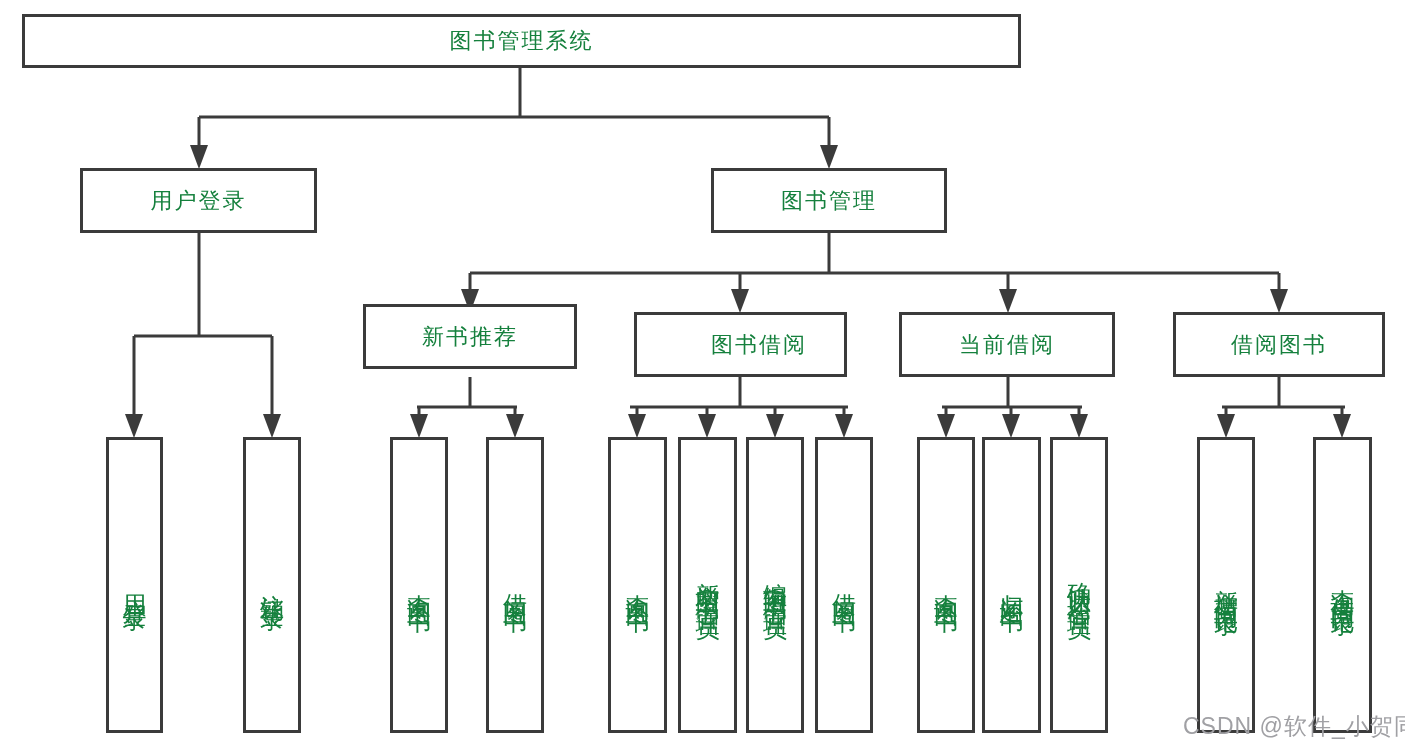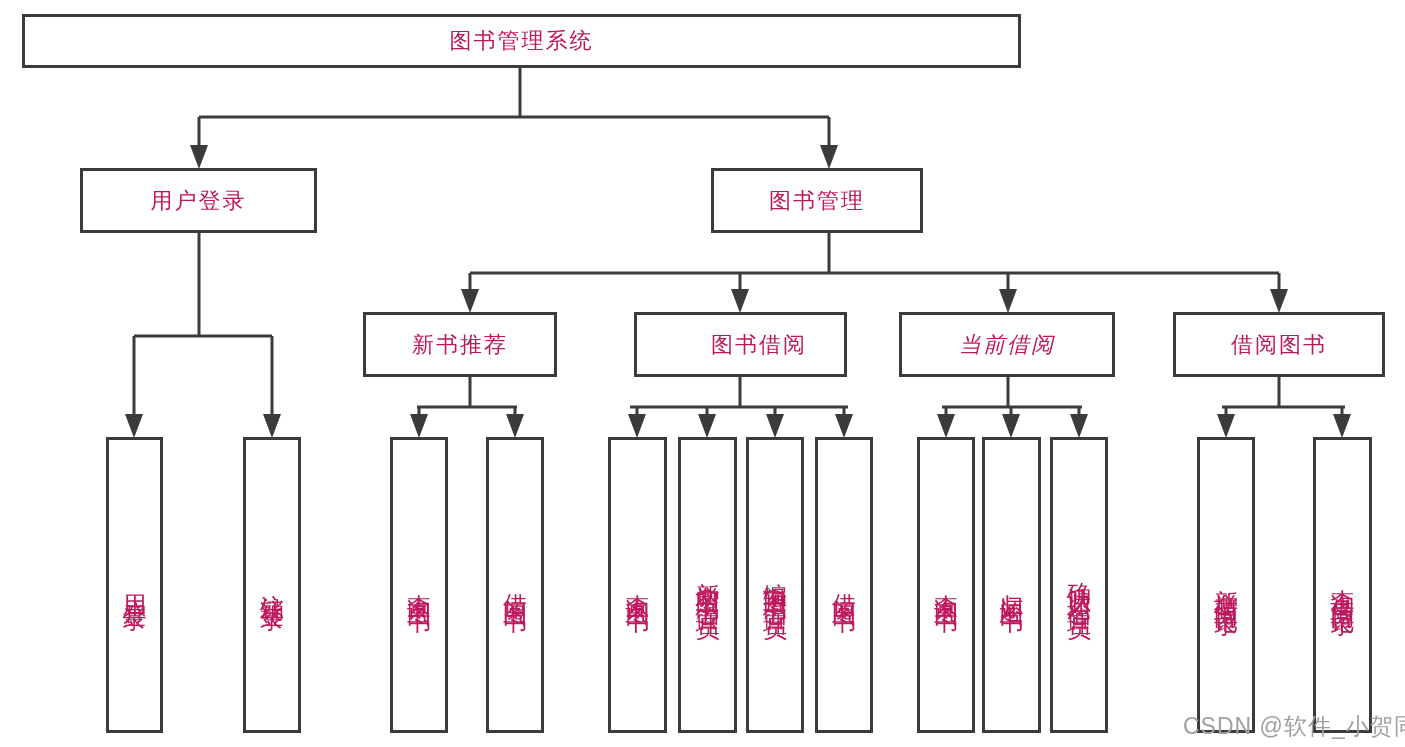--- a/index.html
+++ b/index.html
@@ -3,21 +3,21 @@
 <meta charset="utf-8">
 <style>
   html,body{margin:0;padding:0;background:#ffffff;}
   .stage{
     position:relative;width:1405px;height:747px;background:#ffffff;
     font-family:"Liberation Sans",sans-serif;overflow:hidden;
   }
   svg.connectors{position:absolute;left:0;top:0;z-index:0;}
   .hbox,.vbox{
     position:absolute;box-sizing:border-box;z-index:1;
-    border:3px solid #3b3b3b;background:#ffffff;color:#be185d;
+    border:3px solid #3b3b3b;background:#ffffff;color:#15803d;
     display:flex;align-items:center;justify-content:center;
   }
   .hbox{font-size:22px;letter-spacing:2px;}
   .vbox{top:437px;height:296px;font-size:24px;}
   .vbox span{
     writing-mode:vertical-rl;text-orientation:mixed;
     letter-spacing:5px;line-height:1;
   }
   .watermark{
     position:absolute;left:1183px;top:711px;z-index:5;
@@ -62,31 +62,31 @@
     </g>
   </svg>
 
   <div class="hbox" style="left:22px;top:14px;width:999px;height:54px;">
     <span>图书管理系统</span>
   </div>
 
   <div class="hbox" style="left:80px;top:168px;width:237px;height:65px;">
     <span>用户登录</span>
   </div>
-  <div class="hbox" style="left:711px;top:168px;width:212px;height:65px;">
+  <div class="hbox" style="left:711px;top:168px;width:236px;height:65px;">
     <span>图书管理</span>
   </div>
 
-  <div class="hbox" style="left:363px;top:312px;width:194px;height:65px;">
+  <div class="hbox" style="left:363px;top:304px;width:214px;height:65px;">
     <span>新书推荐</span>
   </div>
   <div class="hbox" style="left:634px;top:312px;width:213px;height:65px;padding-left:37px;">
     <span>图书借阅</span>
   </div>
-  <div class="hbox" style="left:899px;top:312px;width:216px;height:65px;font-style:italic;">
+  <div class="hbox" style="left:899px;top:312px;width:216px;height:65px;">
     <span>当前借阅</span>
   </div>
   <div class="hbox" style="left:1173px;top:312px;width:212px;height:65px;">
     <span>借阅图书</span>
   </div>
 
   <div class="vbox" style="left:106px;width:57px;">
     <span>用户登录</span>
   </div>
   <div class="vbox" style="left:243px;width:58px;">

